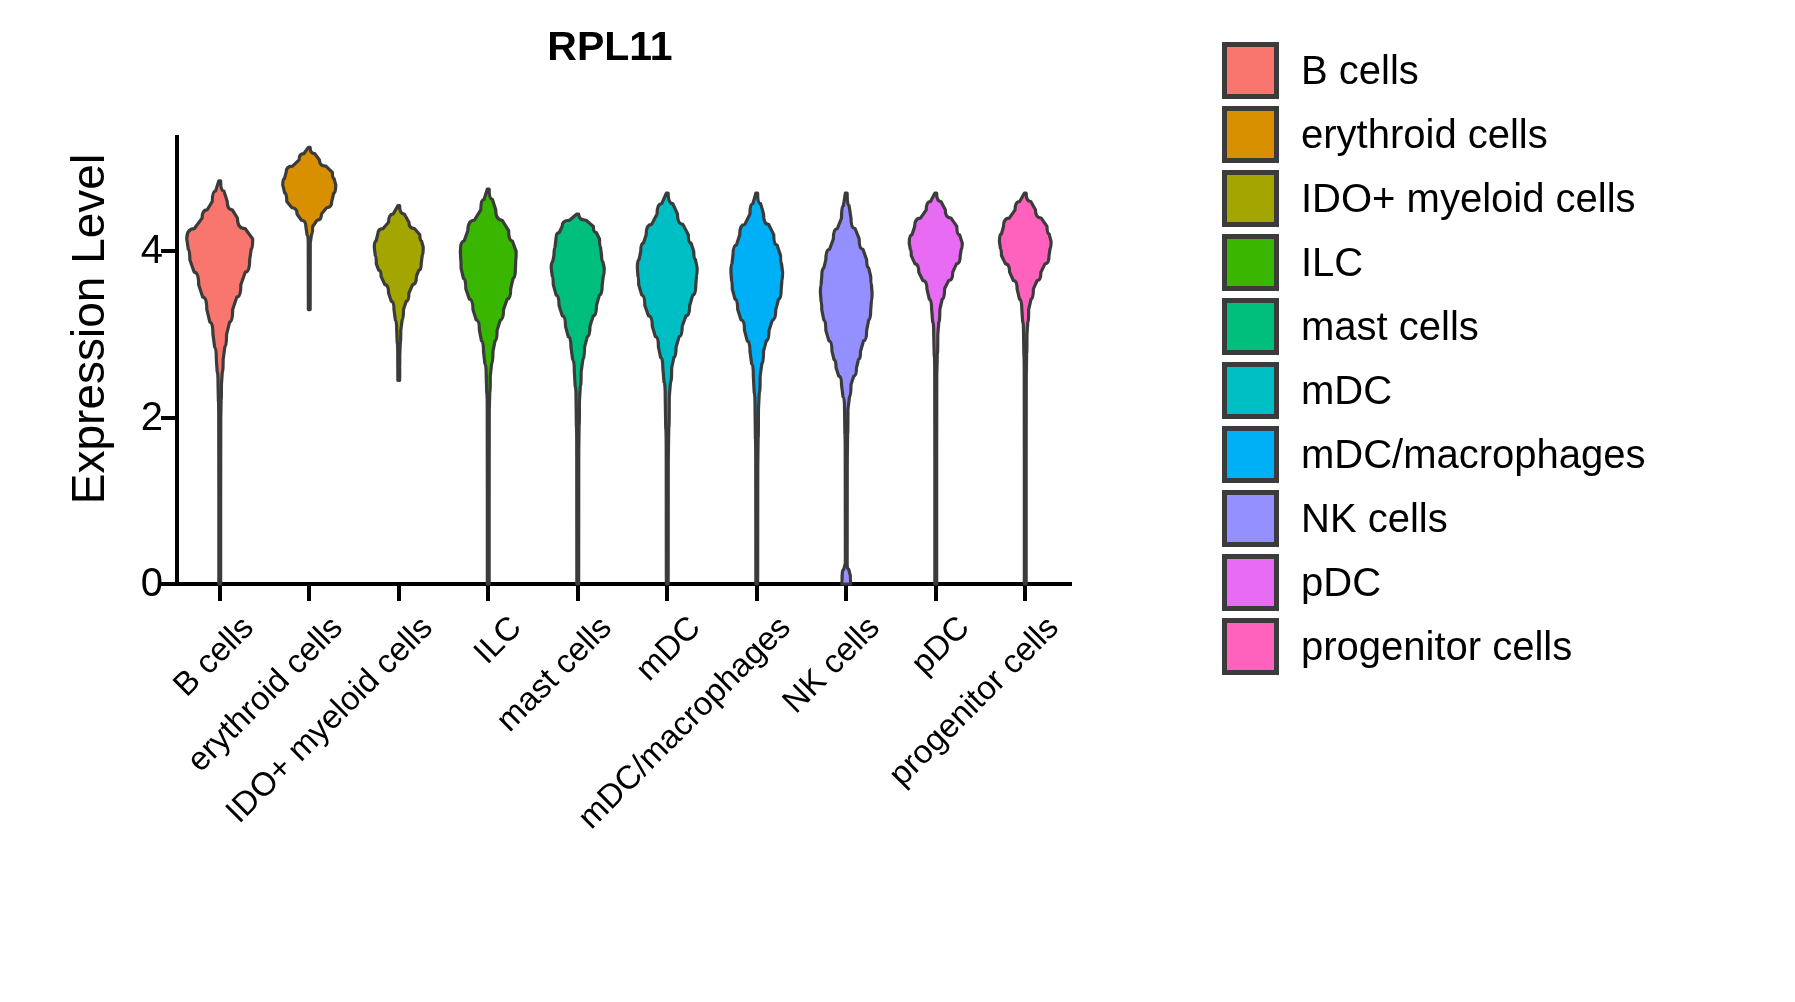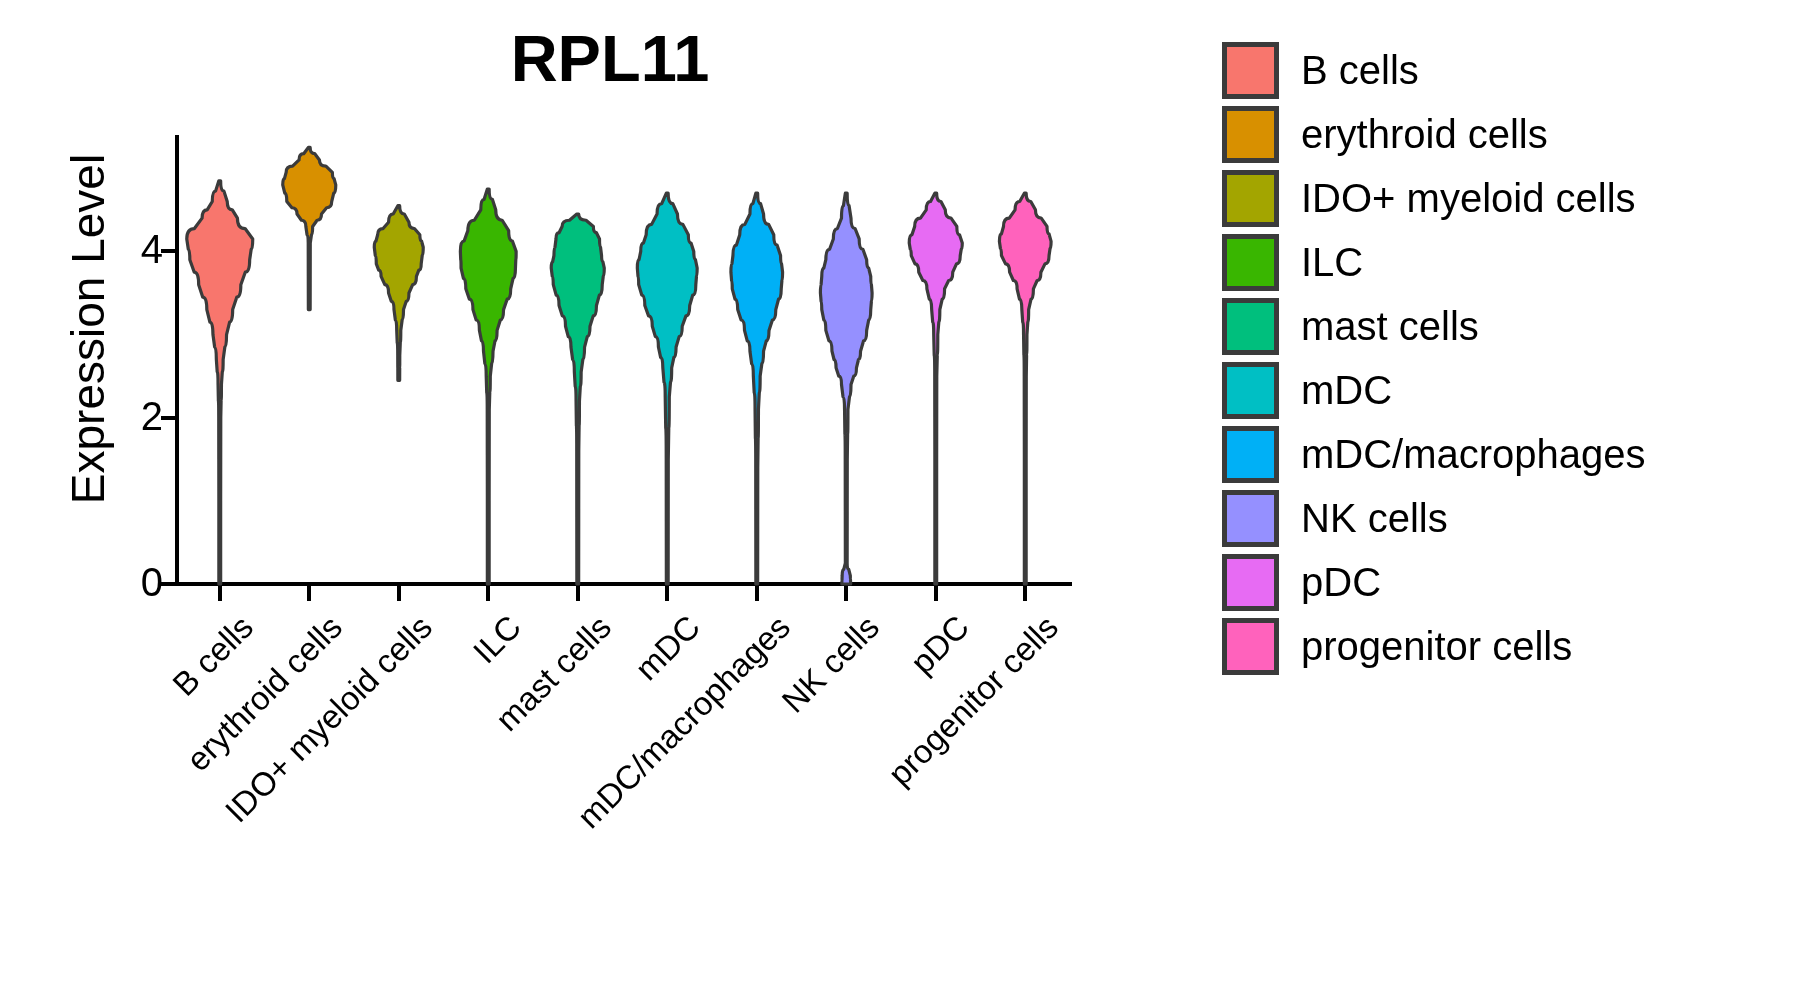--- a/index.html
+++ b/index.html
@@ -23,21 +23,21 @@
     height: 1002px;
   }
 
   
   #plot-title {
     position: absolute;
     left: 160px;
     top: 26px;
     width: 900px;
     text-align: center;
-    font-size: 65px;
+    font-size: 41px;
     font-weight: bold;
     color: #000000;
     letter-spacing: 0px;
     line-height: 1;
     white-space: nowrap;
   }
 
   
   #y-axis-title {
     position: absolute;

